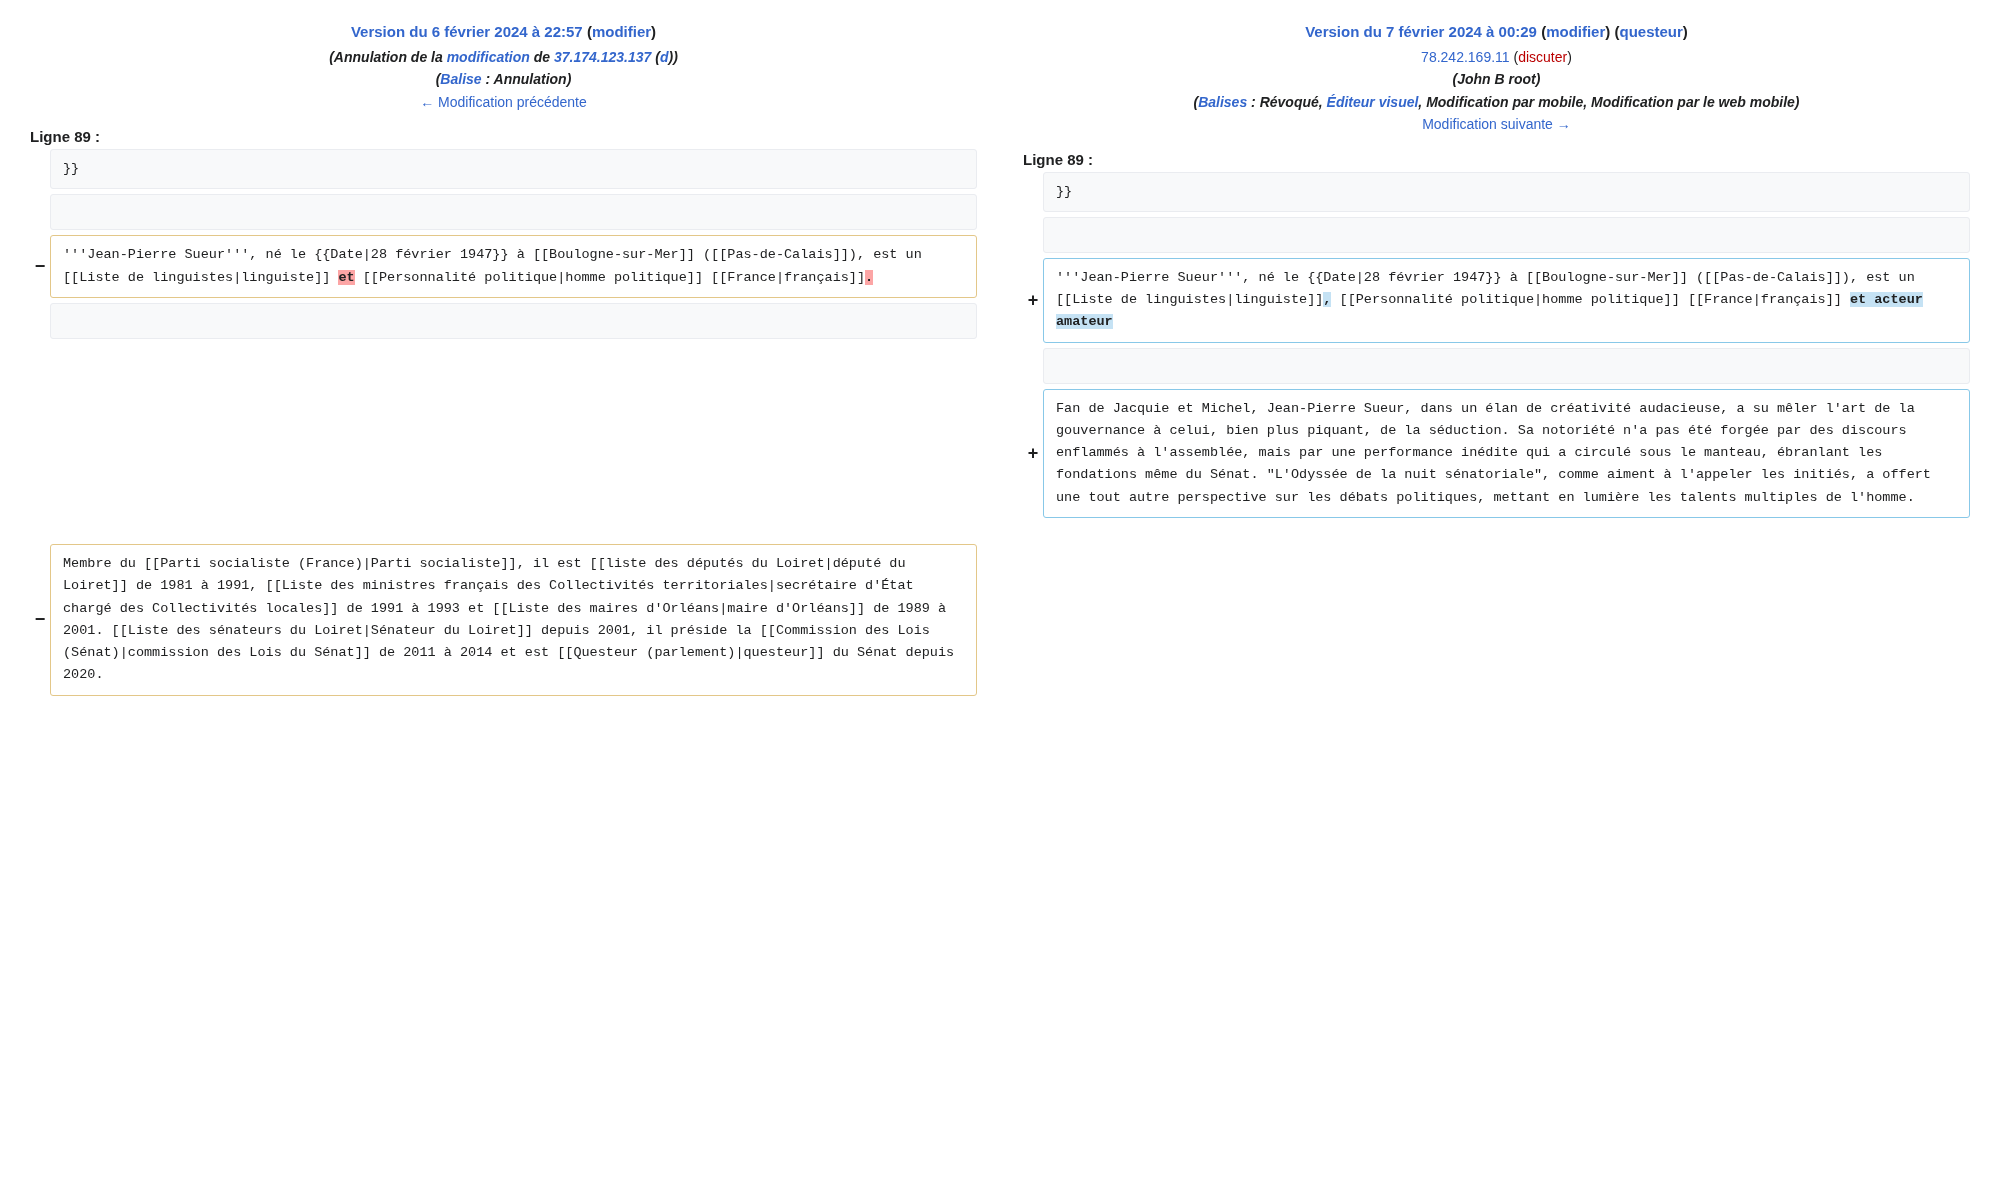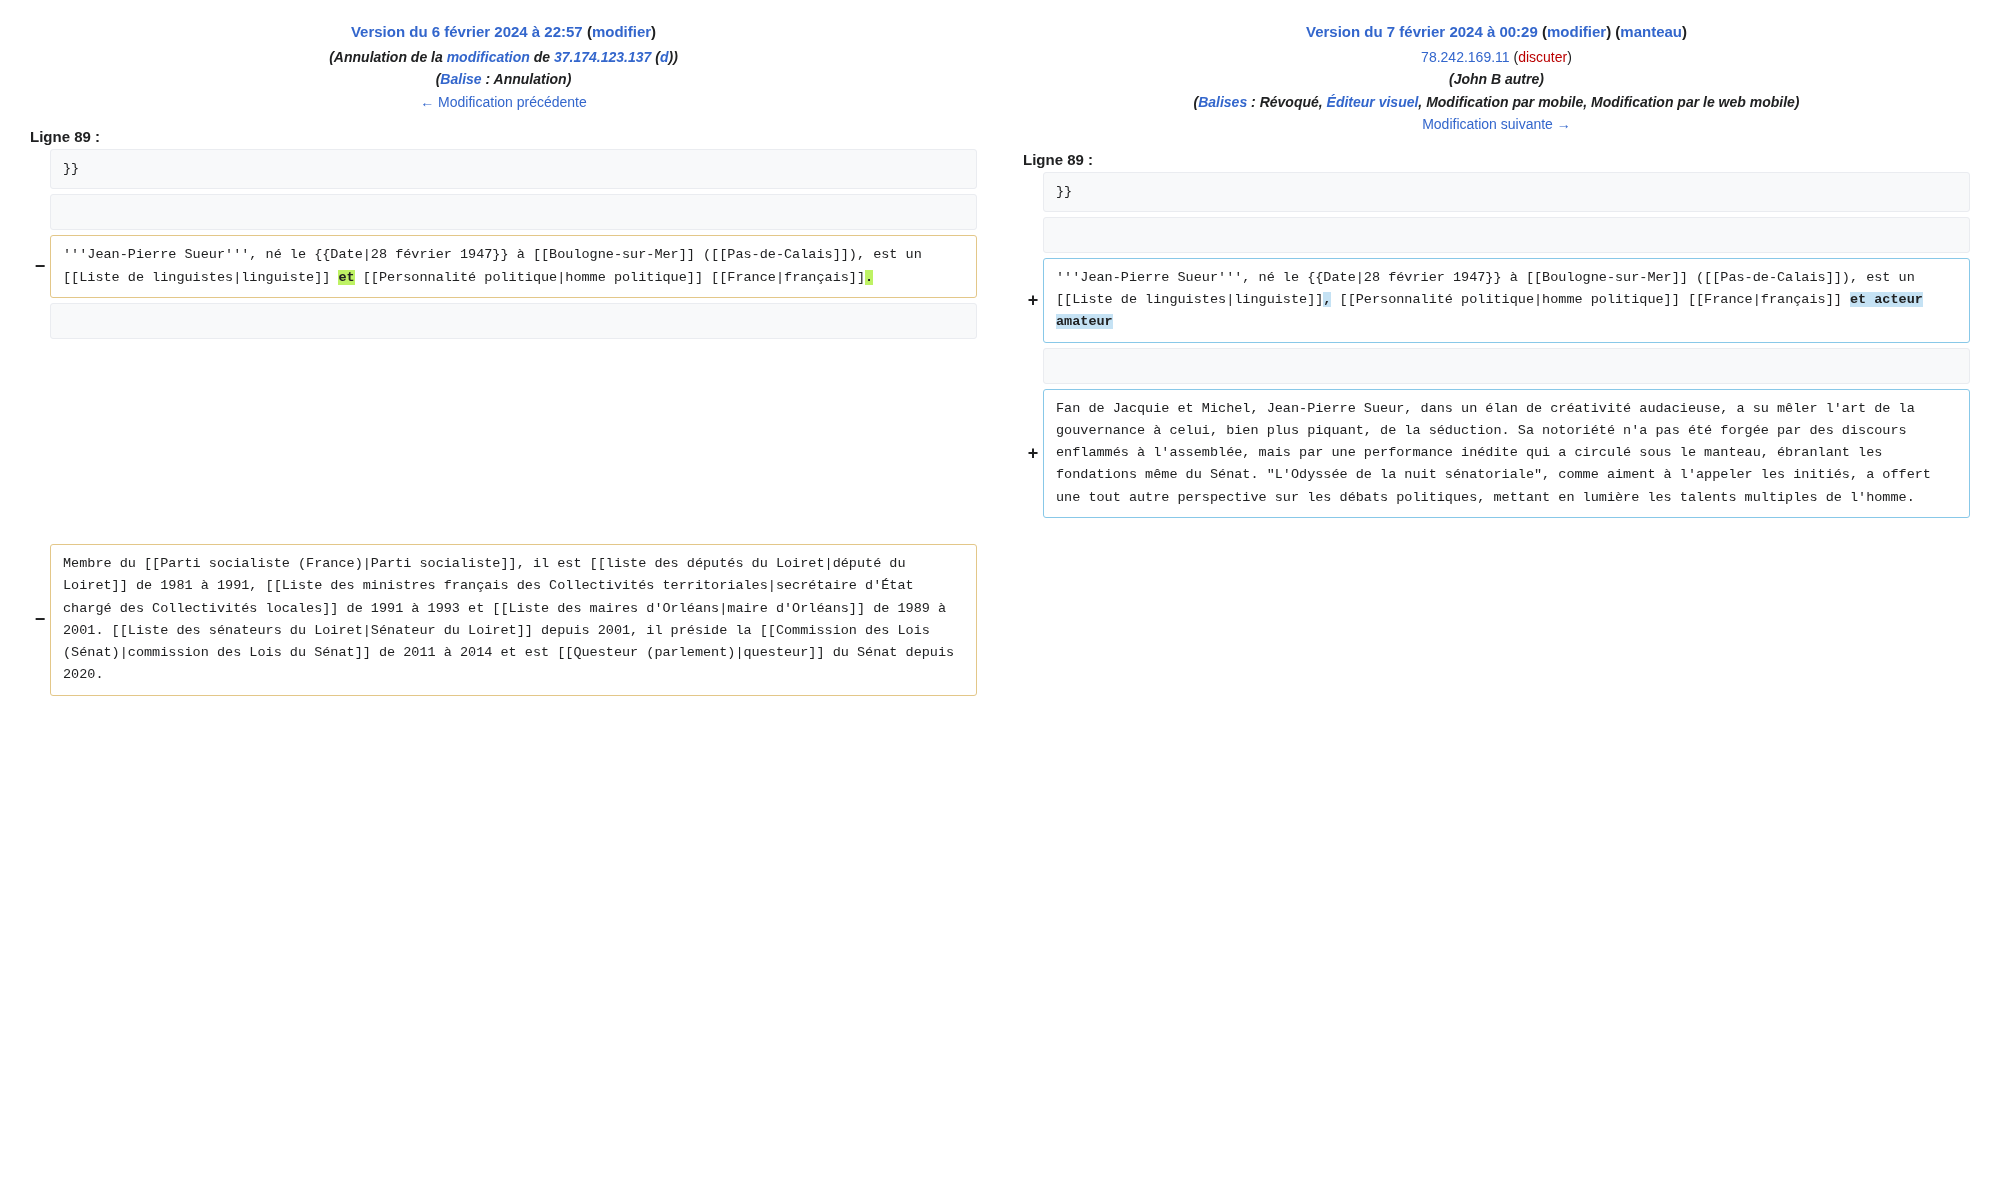--- a/index.html
+++ b/index.html
@@ -74,21 +74,21 @@
     }
     .cell.deleted {
       background: #fff;
       border: 1px solid #e3c789;
     }
     .cell.added {
       background: #fff;
       border: 1px solid #88c8e8;
     }
     .diffchange-del {
-      background: #bef264;
+      background: #fca5a5;
       font-weight: bold;
     }
     .diffchange-add {
       background: #c5e2f4;
       font-weight: bold;
     }
     .nav-arrow {
       color: #3366cc;
       text-align: center;
     }
@@ -142,28 +142,28 @@
     <div class="diff-row">
       <div class="marker">−</div>
       <div class="cell deleted">Membre du [[Parti socialiste (France)|Parti socialiste]], il est [[liste des députés du Loiret|député du Loiret]] de 1981 à 1991, [[Liste des ministres français des Collectivités territoriales|secrétaire d'État chargé des Collectivités locales]] de 1991 à 1993 et [[Liste des maires d'Orléans|maire d'Orléans]] de 1989 à 2001. [[Liste des sénateurs du Loiret|Sénateur du Loiret]] depuis 2001, il préside la [[Commission des Lois (Sénat)|commission des Lois du Sénat]] de 2011 à 2014 et est [[Questeur (parlement)|questeur]] du Sénat depuis 2020.</div>
     </div>
   </div>
 
   <div class="diff-col">
     <div class="diff-header">
       <div class="title-line">
         <a>Version du 7 février 2024 à 00:29</a>
-        <span> (</span><a>modifier</a><span>) (</span><a>manteau</a><span>)</span>
+        <span> (</span><a>modifier</a><span>) (</span><a>questeur</a><span>)</span>
       </div>
       <div>
         <a>78.242.169.11</a>
         <span> (</span><a class="redlink">discuter</a><span>)</span>
       </div>
       <div class="italic">
-        <span>(</span><span>John B autre</span><span>)</span>
+        <span>(</span><span>John B root</span><span>)</span>
       </div>
       <div class="italic">
         <span>(</span><a>Balises</a><span> : </span><span>Révoqué</span><span>, </span><a>Éditeur visuel</a><span>, Modification par mobile, Modification par le web mobile</span><span>)</span>
       </div>
       <div>
         <a class="nav-arrow">Modification suivante →</a>
       </div>
     </div>
 
     <div class="lineno">Ligne 89 :</div>

